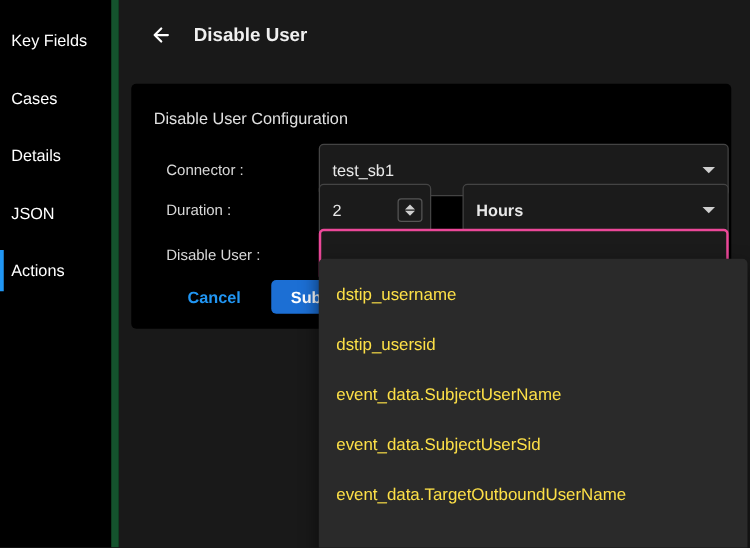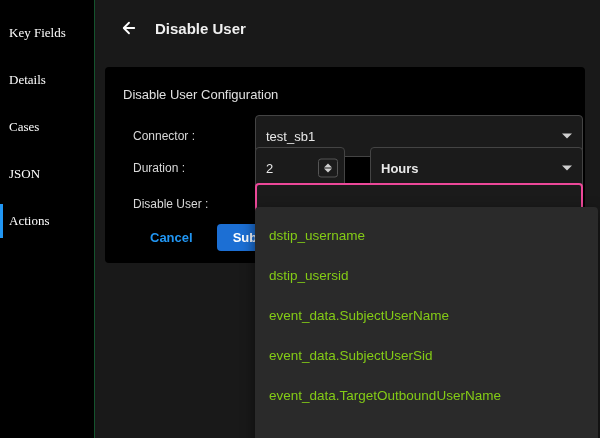--- a/index.html
+++ b/index.html
@@ -9,23 +9,22 @@
     background: #191919;
     color: #e8e8e8;
     position: relative;
   }
 
   
   .sidebar {
     position: absolute; left: 0; top: 0; bottom: 0;
     width: 95px;
     background: #000;
-    border-right: 1px solid #14532d;
+    border-right: 6px solid #14532d;
     z-index: 2;
-    font-family: Liberation Serif, serif;
   }
   .sidebar-item {
     position: relative;
     padding: 11px 8px 11px 9px;
     font-size: 13px;
     color: #fff;
     cursor: pointer;
     white-space: nowrap;
     margin-bottom: 9px;
   }
@@ -162,32 +161,32 @@
     border-radius: 4px;
     box-shadow: 0 5px 14px rgba(0,0,0,.55);
     padding-top: 8px;
     z-index: 10;
     overflow: hidden;
   }
   .ac-option {
     height: 40px;
     display: flex; align-items: center;
     padding: 0 14px;
-    font-size: 13.5px; color: #84cc16;
+    font-size: 13.5px; color: #fde047;
     cursor: pointer;
     white-space: nowrap;
   }
 </style>
 </head>
 <body>
 
 <nav class="sidebar">
   <div class="sidebar-item">Key Fields</div>
+  <div class="sidebar-item">Cases</div>
   <div class="sidebar-item">Details</div>
-  <div class="sidebar-item">Cases</div>
   <div class="sidebar-item">JSON</div>
   <div class="sidebar-item active">Actions</div>
 </nav>
 
 <main class="main">
 
   <div class="page-header">
     <span class="back-btn">
       <span>
         <svg width="18" height="18" viewBox="0 0 24 24" fill="none" stroke="#ffffff" stroke-width="2.4" stroke-linecap="round" stroke-linejoin="round">

